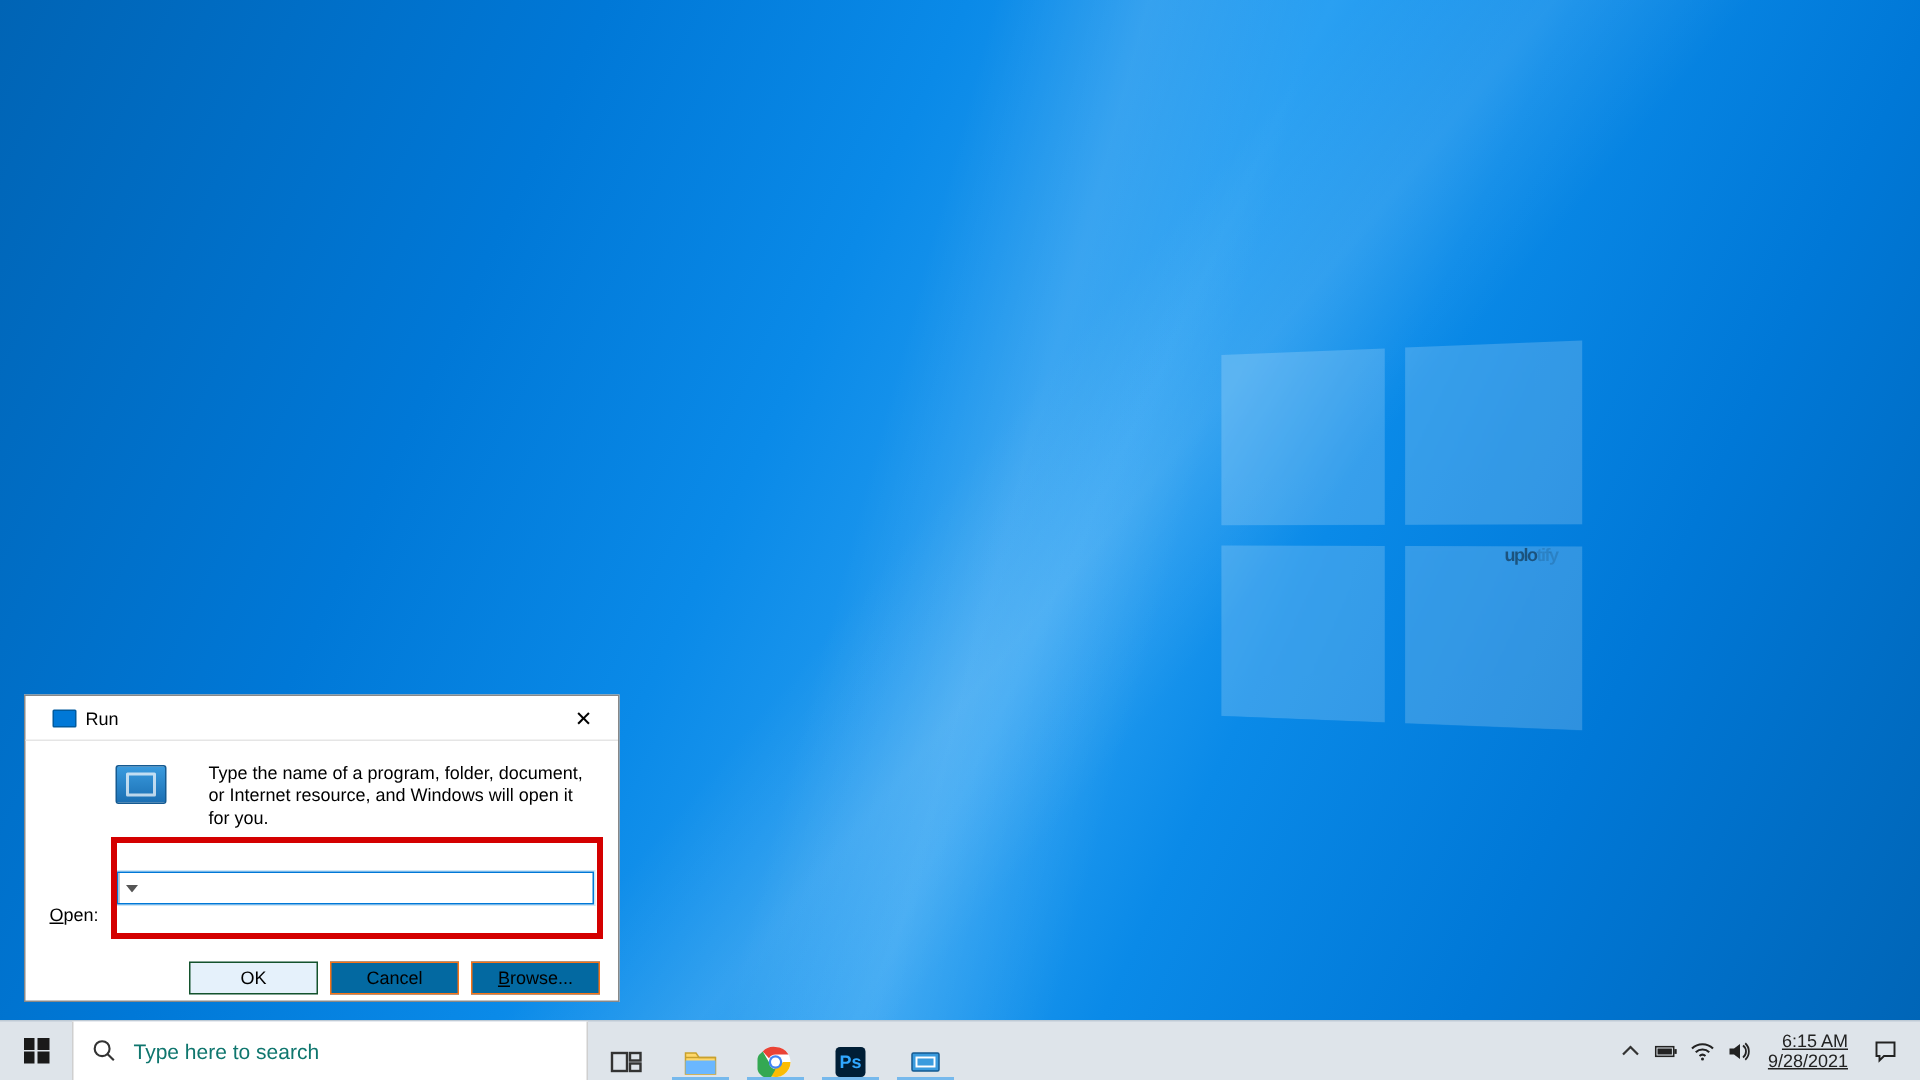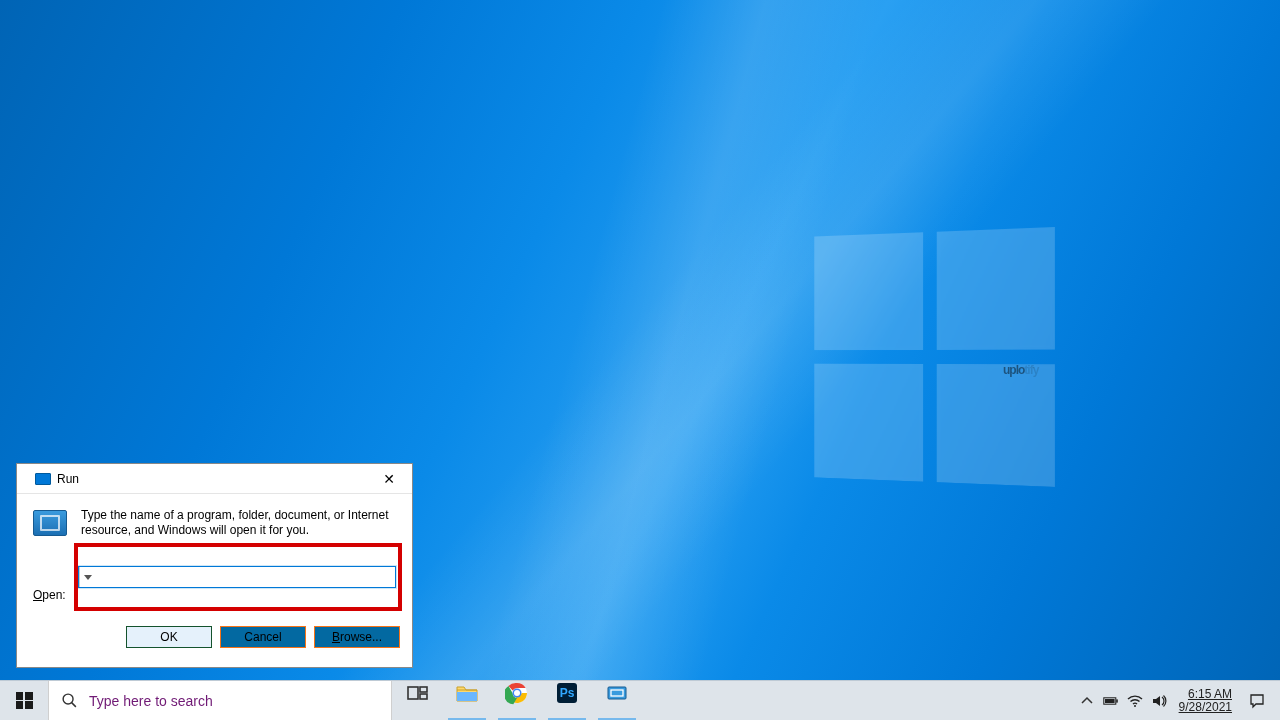--- a/index.html
+++ b/index.html
@@ -49,21 +49,21 @@
 .title-bar .app-icon {
   width:16px; height:12px; margin-right:6px; background:#0078d7; border:1px solid #005a9e; border-radius:1px;
 }
 .title-bar .title { flex:1; }
 .title-bar .close {
   width:46px; height:30px; display:flex; align-items:center; justify-content:center;
   font-size:14px; font-weight:400; color:#000;
 }
 
 .run-body { padding:14px 16px 0 16px; }
-.info-row { display:flex; gap:14px; margin-bottom:14px; }
+.info-row { display:flex; gap:28px; margin-bottom:14px;margin-left:44px; }
 .run-icon {
   width:34px; height:26px; flex-shrink:0; margin-top:2px;
   background:linear-gradient(#3a9bde,#1b6fb3); border:1px solid #155a91; border-radius:2px;
   position:relative;
 }
 .run-icon::after{
   content:""; position:absolute; inset:4px 6px; border:2px solid rgba(255,255,255,0.7); border-radius:1px;
 }
 .info-text { font-size:12px; line-height:15px; }
 
@@ -97,24 +97,24 @@
 }
 .start-btn { width:48px; display:flex; align-items:center; justify-content:center; }
 .start-btn .ms-logo { width:17px; height:17px; display:grid; grid-template-columns:1fr 1fr; grid-template-rows:1fr 1fr; gap:1.5px; }
 .start-btn .ms-logo span { background:#1a1a1a; }
 
 .search-box {
   width:344px; display:flex; align-items:center; background:#fff; border:1px solid #cfcfcf; border-top:none; border-bottom:none;
 }
 .search-box .search-icon { width:40px; display:flex; align-items:center; justify-content:center; }
 .search-box .search-icon svg { width:17px; height:17px; stroke:#333; }
-.search-box .search-text { color:#701a75; font-size:14px; }
+.search-box .search-text { color:#0f766e; font-size:14px; }
 
 .task-buttons { display:flex; }
-.task-btn { width:50px; display:flex; align-items:flex-start; justify-content:center; position:relative; }
+.task-btn { width:50px; display:flex; align-items:flex-end; justify-content:center; position:relative; }
 .task-btn.pinned.running::after {
   content:""; position:absolute; bottom:0; left:6px; right:6px; height:2px; background:#76b9ed;
 }
 .task-btn svg { width:24px; height:24px; }
 
 .tray { margin-left:auto; display:flex; align-items:center; }
 .tray-icon { width:24px; display:flex; align-items:center; justify-content:center; }
 .tray-icon svg { width:16px; height:16px; }
 .clock { padding:0 8px; text-align:right; font-size:11px; line-height:13px; color:#222;text-decoration:underline; }
 .action-center { width:34px; display:flex; align-items:center; justify-content:center; }

